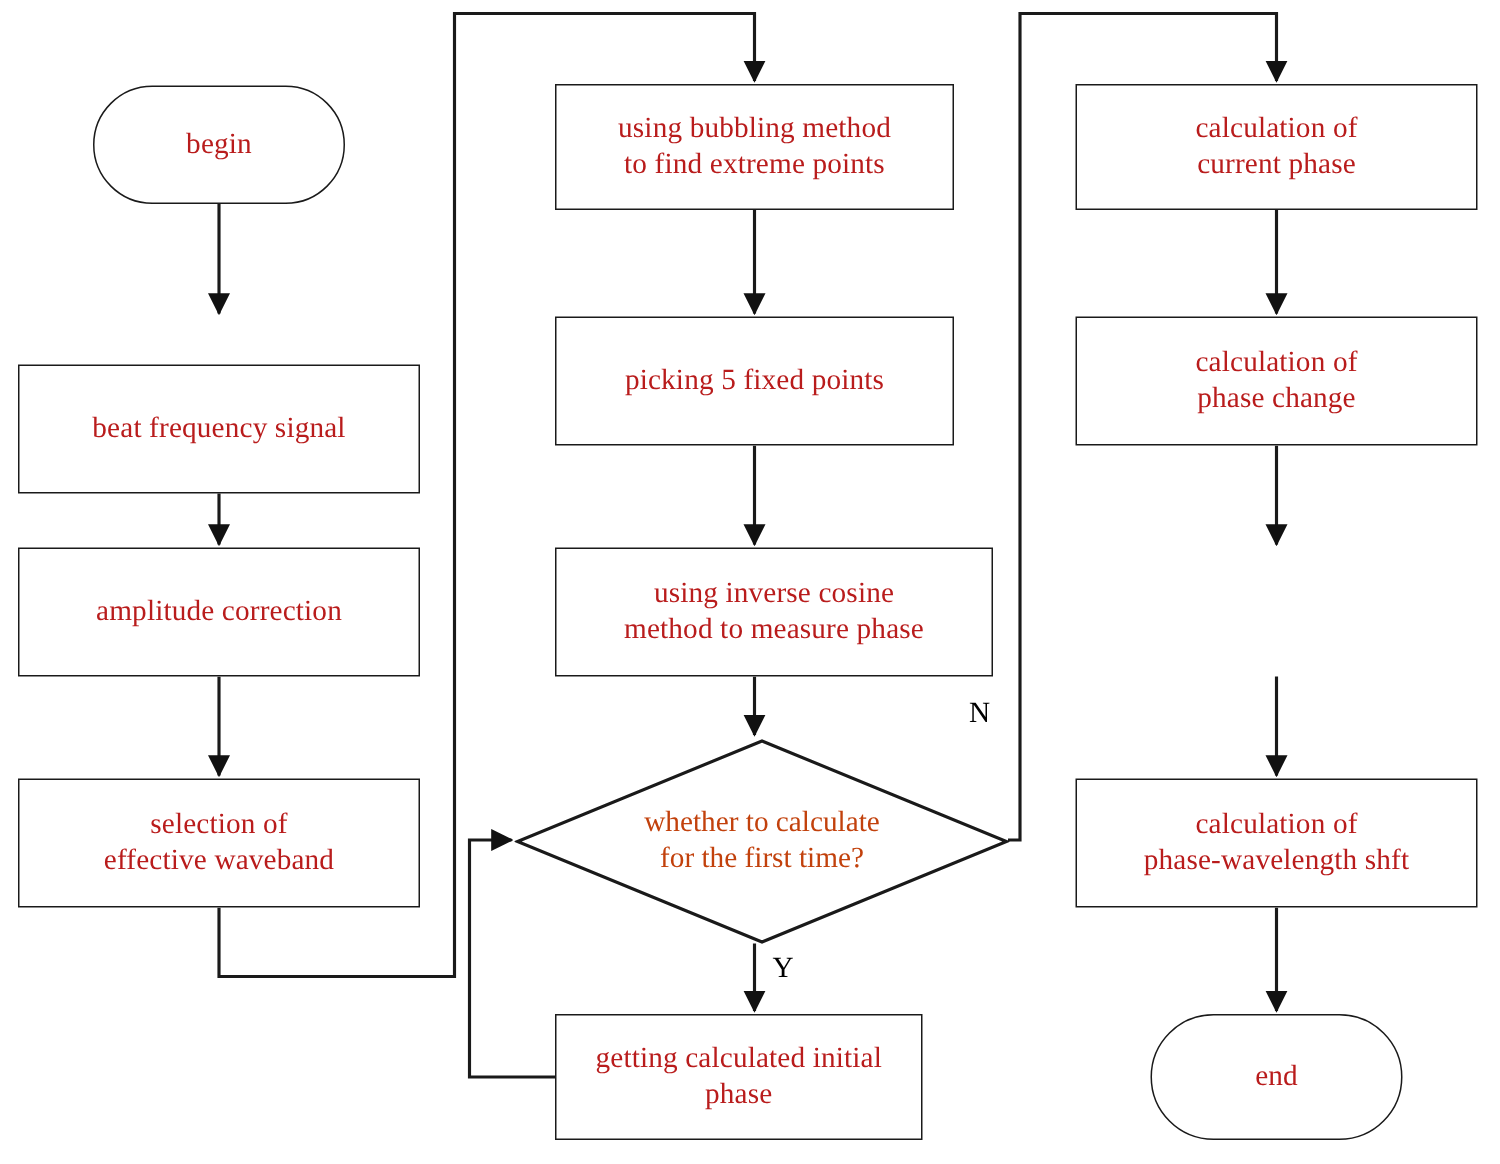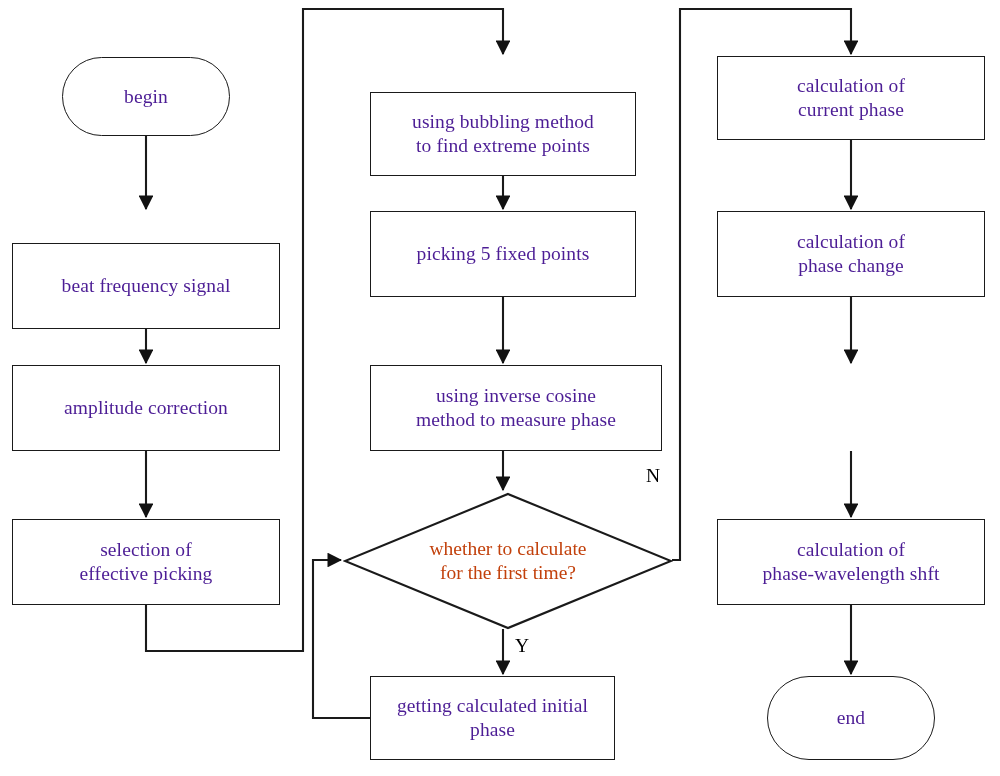--- a/index.html
+++ b/index.html
@@ -26,21 +26,21 @@
   }
   .node {
     position: absolute;
     box-sizing: border-box;
     border: 1.6px solid #1a1a1a;
     background: #ffffff;
     display: flex;
     align-items: center;
     justify-content: center;
     text-align: center;
-    color: #4c1d95;
+    color: #b91c1c;
     font-size: 19.5px;
     line-height: 1.22;
     letter-spacing: 0.1px;
   }
   .node.process { border-radius: 0; }
   .node.terminator { border-radius: 44px; }
   .node .label { display: block; padding: 0 8px; white-space: pre-line; }
   .diamond-wrap {
     position: absolute;
     display: flex;
@@ -113,24 +113,24 @@
   <div class="node process" style="left:12px; top:211px; width:268px; height:86px;margin-top:32px;">
     <span class="label">beat frequency signal</span>
   </div>
 
   <div class="node process" style="left:12px; top:365px; width:268px; height:86px;">
     <span class="label">amplitude correction</span>
   </div>
 
   <div class="node process" style="left:12px; top:519px; width:268px; height:86px;">
     <span class="label">selection of
-effective picking</span>
+effective waveband</span>
   </div>
 
-  <div class="node process" style="left:370px; top:56px; width:266px; height:84px;margin-top:36px;">
+  <div class="node process" style="left:370px; top:56px; width:266px; height:84px;">
     <span class="label">using bubbling method
 to find extreme points</span>
   </div>
 
   <div class="node process" style="left:370px; top:211px; width:266px; height:86px;">
     <span class="label">picking 5 fixed points</span>
   </div>
 
   <div class="node process" style="left:370px; top:365px; width:292px; height:86px;">
     <span class="label">using inverse cosine

